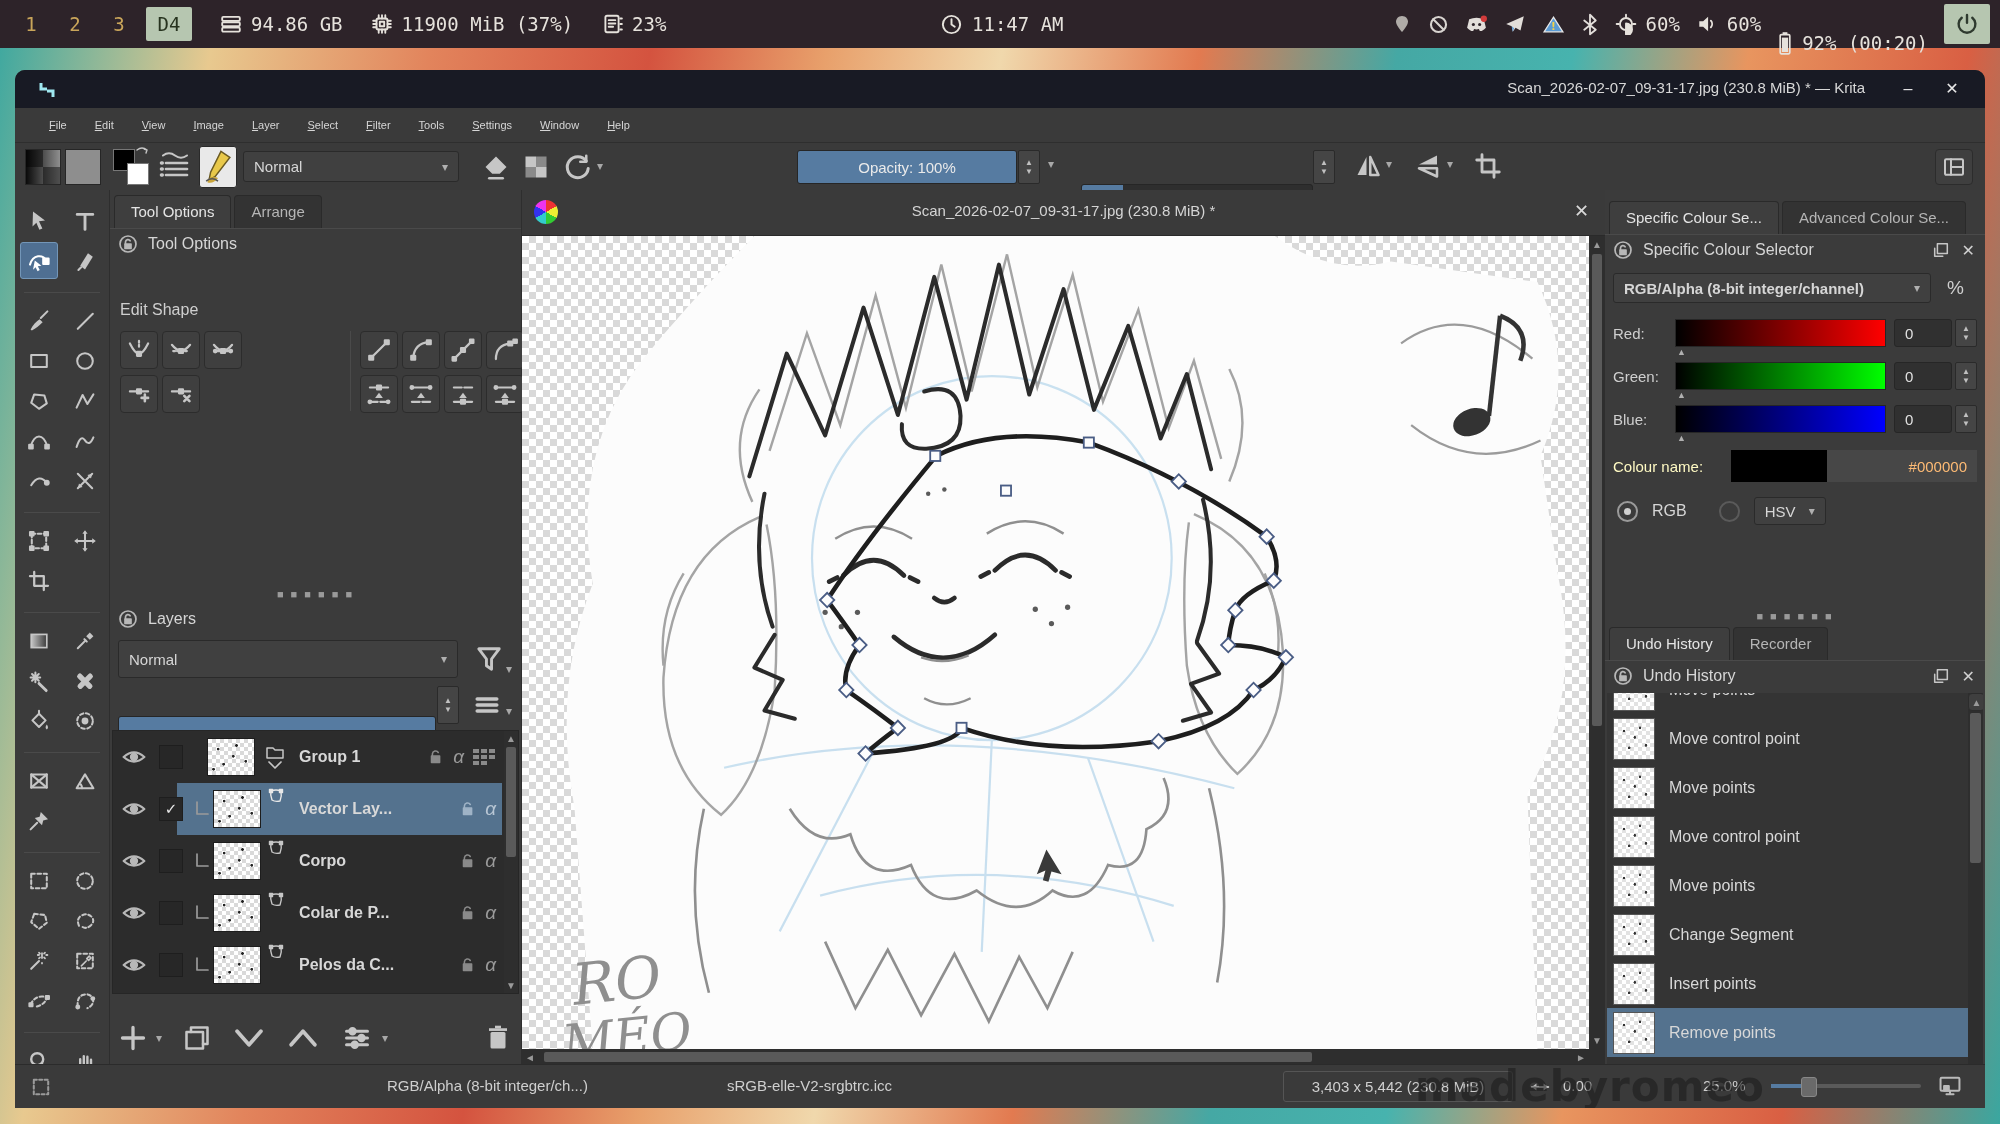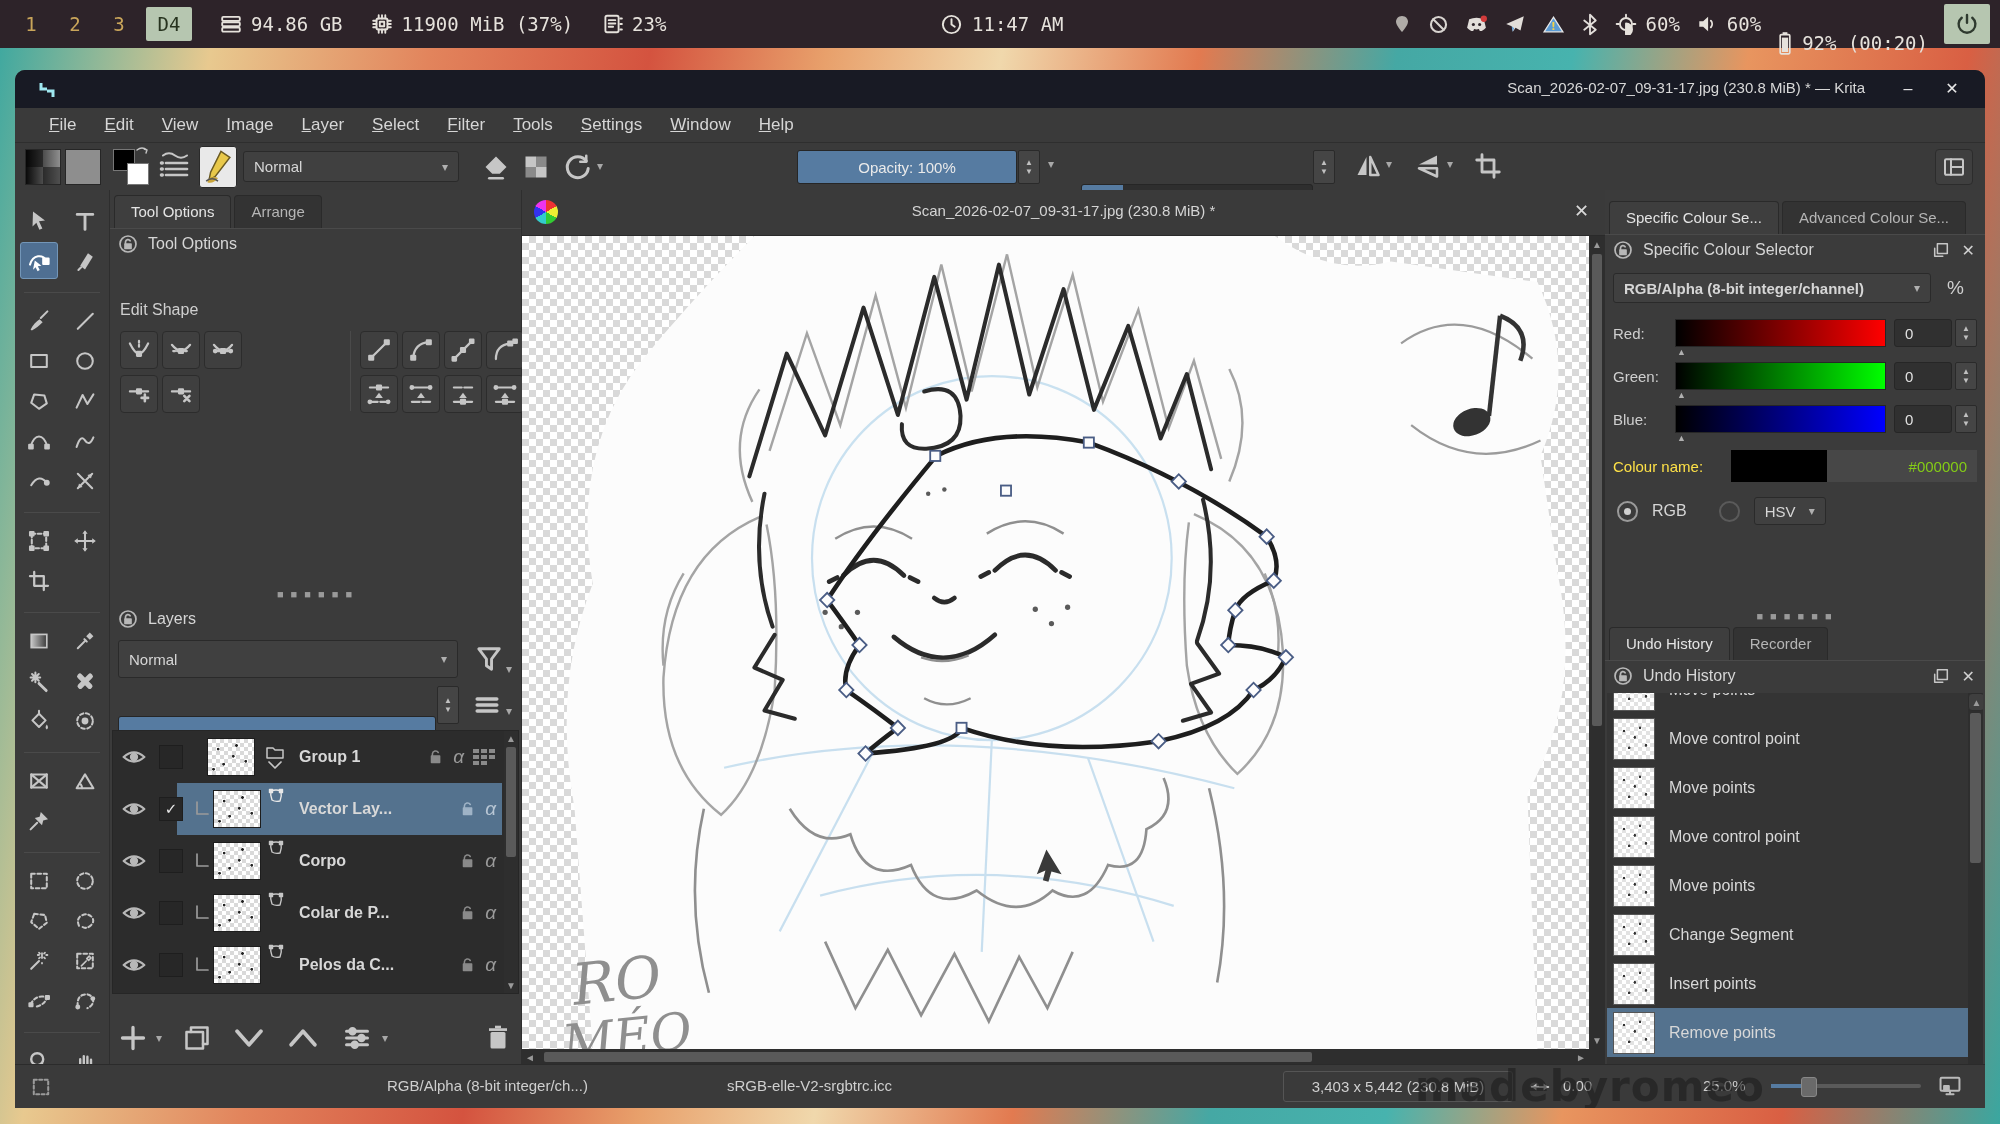--- a/index.html
+++ b/index.html
@@ -22,21 +22,21 @@
   .sys-center{position:absolute;left:940px;top:0;height:48px;display:flex;align-items:center;gap:9px;}
   .sys-right{position:absolute;right:10px;top:0;height:48px;display:flex;align-items:center;gap:16px;}
   .powerbtn{width:46px;height:40px;background:#b6c6b0;border-radius:2px;display:flex;align-items:center;justify-content:center;}
   
   .krita{left:15px;top:70px;width:1970px;height:1038px;background:#3b3b3b;border-radius:10px 10px 0 0;overflow:hidden;
     color:#d2d2d2;font-size:15px;}
   .titlebar{left:0;top:0;width:100%;height:38px;background:#181a24;}
   .title-text{position:absolute;right:120px;top:9px;color:#d8d8d8;font-size:15px;}
   .tb-btn{position:absolute;top:7px;width:30px;height:24px;color:#e8e8e8;text-align:center;font-size:16px;line-height:24px;}
   .menubar{left:0;top:38px;width:100%;height:35px;background:#3a3a3a;border-bottom:1px solid #2e2e2e;display:flex;align-items:center;padding-left:20px;gap:0;box-sizing:border-box;}
-  .mi{display:inline-block;padding:0 14px;color:#d6d6d6;font-size:17px;}
+  .mi{display:inline-block;padding:0 14px;color:#d6d6d6;font-size:11px;}
   .mi::first-letter{text-decoration:underline;}
   .toolbar{left:0;top:73px;width:100%;height:47px;background:#3a3a3a;border-bottom:1px solid #2b2b2b;}
   .checker{background-image:linear-gradient(45deg,#d9d9d9 25%,transparent 25%,transparent 75%,#d9d9d9 75%),linear-gradient(45deg,#d9d9d9 25%,#fff 25%,#fff 75%,#d9d9d9 75%);background-size:14px 14px;background-position:0 0,7px 7px;background-color:#fff;}
   .swatch{top:6px;width:34px;height:34px;border:1px solid #262626;}
   .combo{background:#404040;border:1px solid #2a2a2a;border-radius:3px;color:#d6d6d6;display:flex;align-items:center;padding:0 10px;box-sizing:border-box;}
   .combo .arr{margin-left:auto;color:#b0b0b0;font-size:12px;}
   .kslider{background:#2e2e2e;border:1px solid #262626;border-radius:3px;position:relative;overflow:hidden;}
   .kslider .fill{position:absolute;left:0;top:0;bottom:0;background:#567ba1;}
   .kslider .lab{position:absolute;inset:0;display:flex;align-items:center;justify-content:center;color:#eaeaea;font-size:15px;border-radius:13px;}
   .spin{width:20px;background:#454545;border:1px solid #2a2a2a;border-radius:2px;display:flex;flex-direction:column;align-items:center;justify-content:center;color:#c0c0c0;font-size:8px;line-height:9px;}
@@ -1209,23 +1209,23 @@
           <div class="gradbar" style="background:linear-gradient(90deg,#000,#00f);"></div>
           <div class="chanval">0</div>
           <div class="spin" style="height:26px;margin-left:3px;">
               <span>▲</span>
               <span>▼</span>
             </div>
         </div>
         <div class="abs" style="left:72px;top:198px;color:#b0b0b0;font-size:9px;">▲</div>
 
         <div class="abs" style="left:8px;top:214px;right:8px;height:34px;display:flex;align-items:center;">
-          <span style="width:118px;color:#fde047;">Colour name:</span>
+          <span style="width:118px;color:#fef9c3;">Colour name:</span>
           <div style="width:96px;height:32px;background:#000;"></div>
-          <div style="flex:1;height:32px;background:#474747;color:#84cc16;display:flex;align-items:center;justify-content:flex-end;padding-right:10px;box-sizing:border-box;">#000000</div>
+          <div style="flex:1;height:32px;background:#474747;color:#fdba74;display:flex;align-items:center;justify-content:flex-end;padding-right:10px;box-sizing:border-box;">#000000</div>
         </div>
 
         <div class="abs" style="left:12px;top:262px;display:flex;align-items:center;gap:14px;">
           <span style="width:17px;height:17px;border-radius:50%;border:2px solid #9a9a9a;display:inline-flex;align-items:center;justify-content:center;">
               <span style="width:7px;height:7px;border-radius:50%;background:#d0d0d0;"></span>
             </span>
           <span style="color:#d6d6d6;font-size:16px;">RGB</span>
           <span style="width:17px;height:17px;border-radius:50%;border:2px solid #5a5a5a;display:inline-block;margin-left:18px;"></span>
           <div class="combo" style="width:72px;height:28px;">
               <span>HSV</span>

